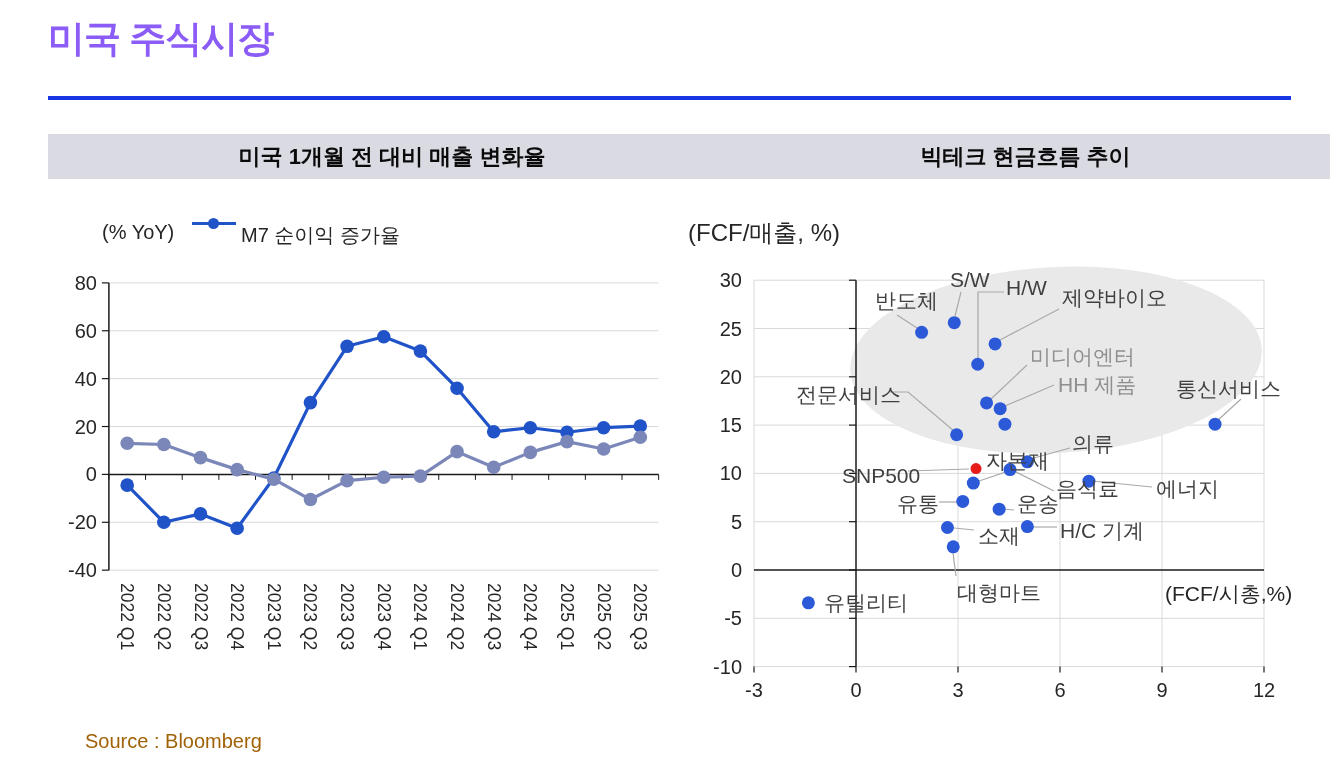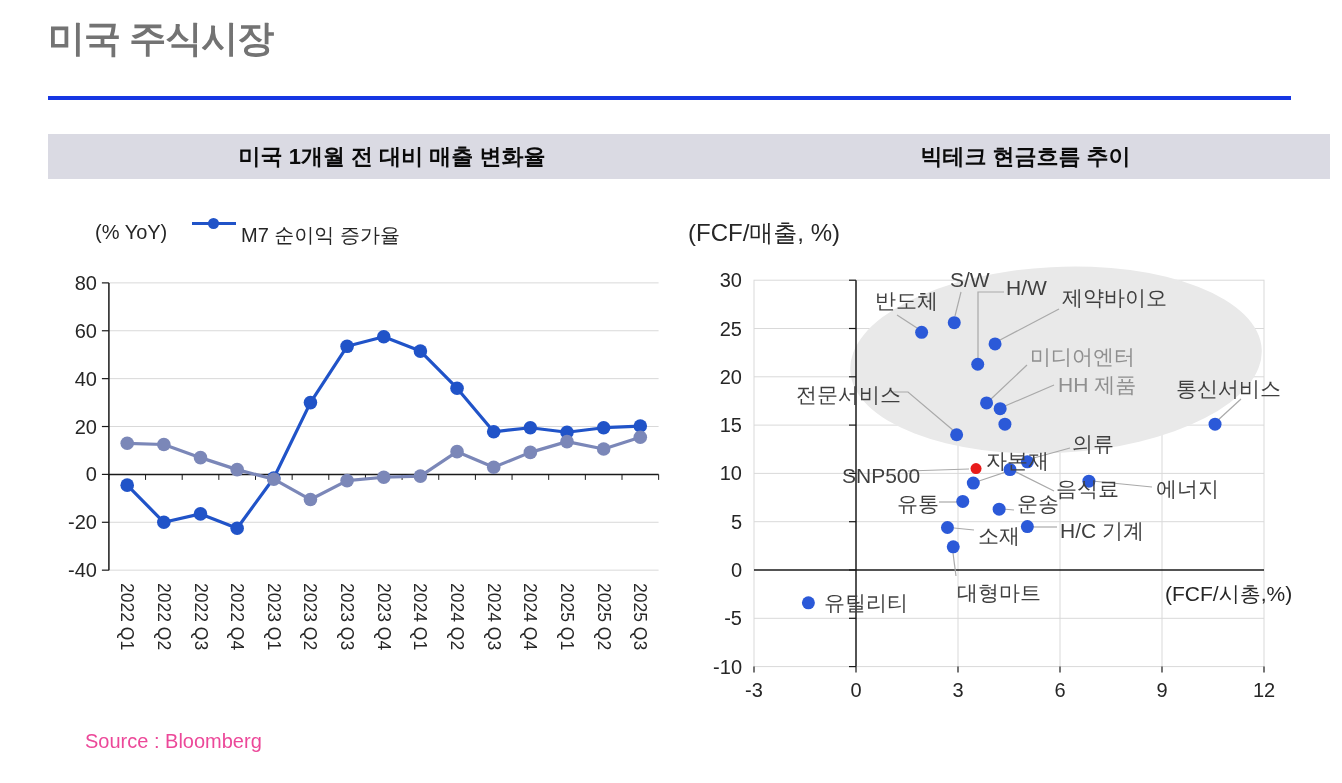--- a/index.html
+++ b/index.html
@@ -1,31 +1,31 @@
 <!DOCTYPE html>
 <html><head>
 <meta charset="utf-8">
 <style>
   html,body{margin:0;padding:0;background:#fff;}
   .page{position:relative;width:1342px;height:783px;background:#ffffff;overflow:hidden;
         font-family:"Liberation Sans","DejaVu Sans",sans-serif;}
-  .title{position:absolute;left:48px;top:14px;font-size:37px;font-weight:800;color:#737373;letter-spacing:-1px;}
+  .title{position:absolute;left:48px;top:14px;font-size:37px;font-weight:800;color:#8b5cf6;letter-spacing:-1px;}
   .rule{position:absolute;left:48px;top:96px;width:1243px;height:4px;background:#1636e3;}
   .phdr{position:absolute;top:134px;height:45px;background:#dadae3;display:flex;align-items:center;justify-content:center;
         font-size:22px;font-weight:700;color:#0a0a0a;padding-left:40px;}
   .phdr-left{left:48px;width:608px;}
   .phdr-right{left:681px;width:609px;}
   .unit{position:absolute;font-size:20px;color:#262626;}
-  .unit-left{left:95px;top:221px;}
+  .unit-left{left:102px;top:221px;}
   .unit-right{left:688px;top:217px;font-size:24px;}
   .legend{position:absolute;left:192px;top:222px;display:flex;gap:28px;align-items:center;font-size:20px;color:#262626;}
   .lgitem{display:flex;gap:5px;}
   .lgline{position:relative;width:44px;height:3px;}
   .lgline .dot{position:absolute;left:16px;top:-4px;width:11px;height:11px;border-radius:50%;}
-  .src{position:absolute;left:85px;top:730px;font-size:20px;color:#ec4899;}
+  .src{position:absolute;left:85px;top:730px;font-size:20px;color:#a16207;}
   svg.overlay{position:absolute;left:0;top:0;}
 </style>
 </head>
 <body>
 
 <div class="page">
 
   <div class="title">미국 주식시장</div>
   <div class="rule"></div>
 

